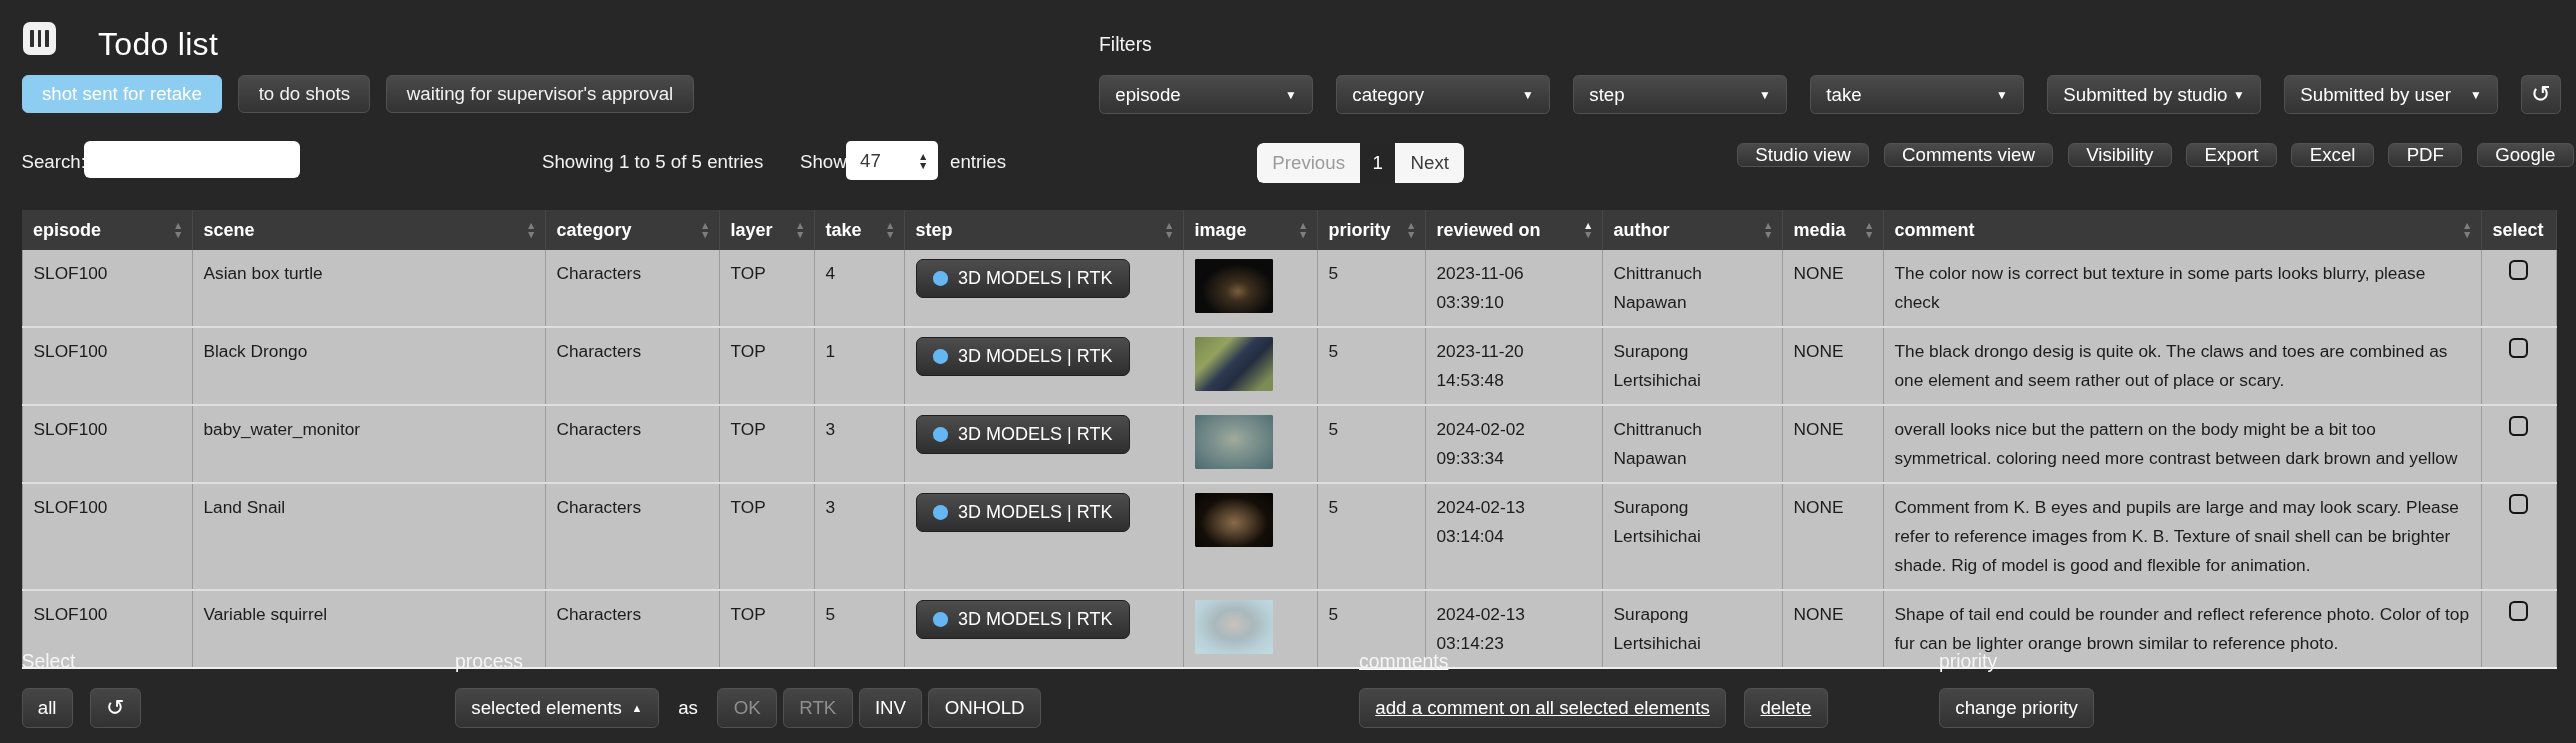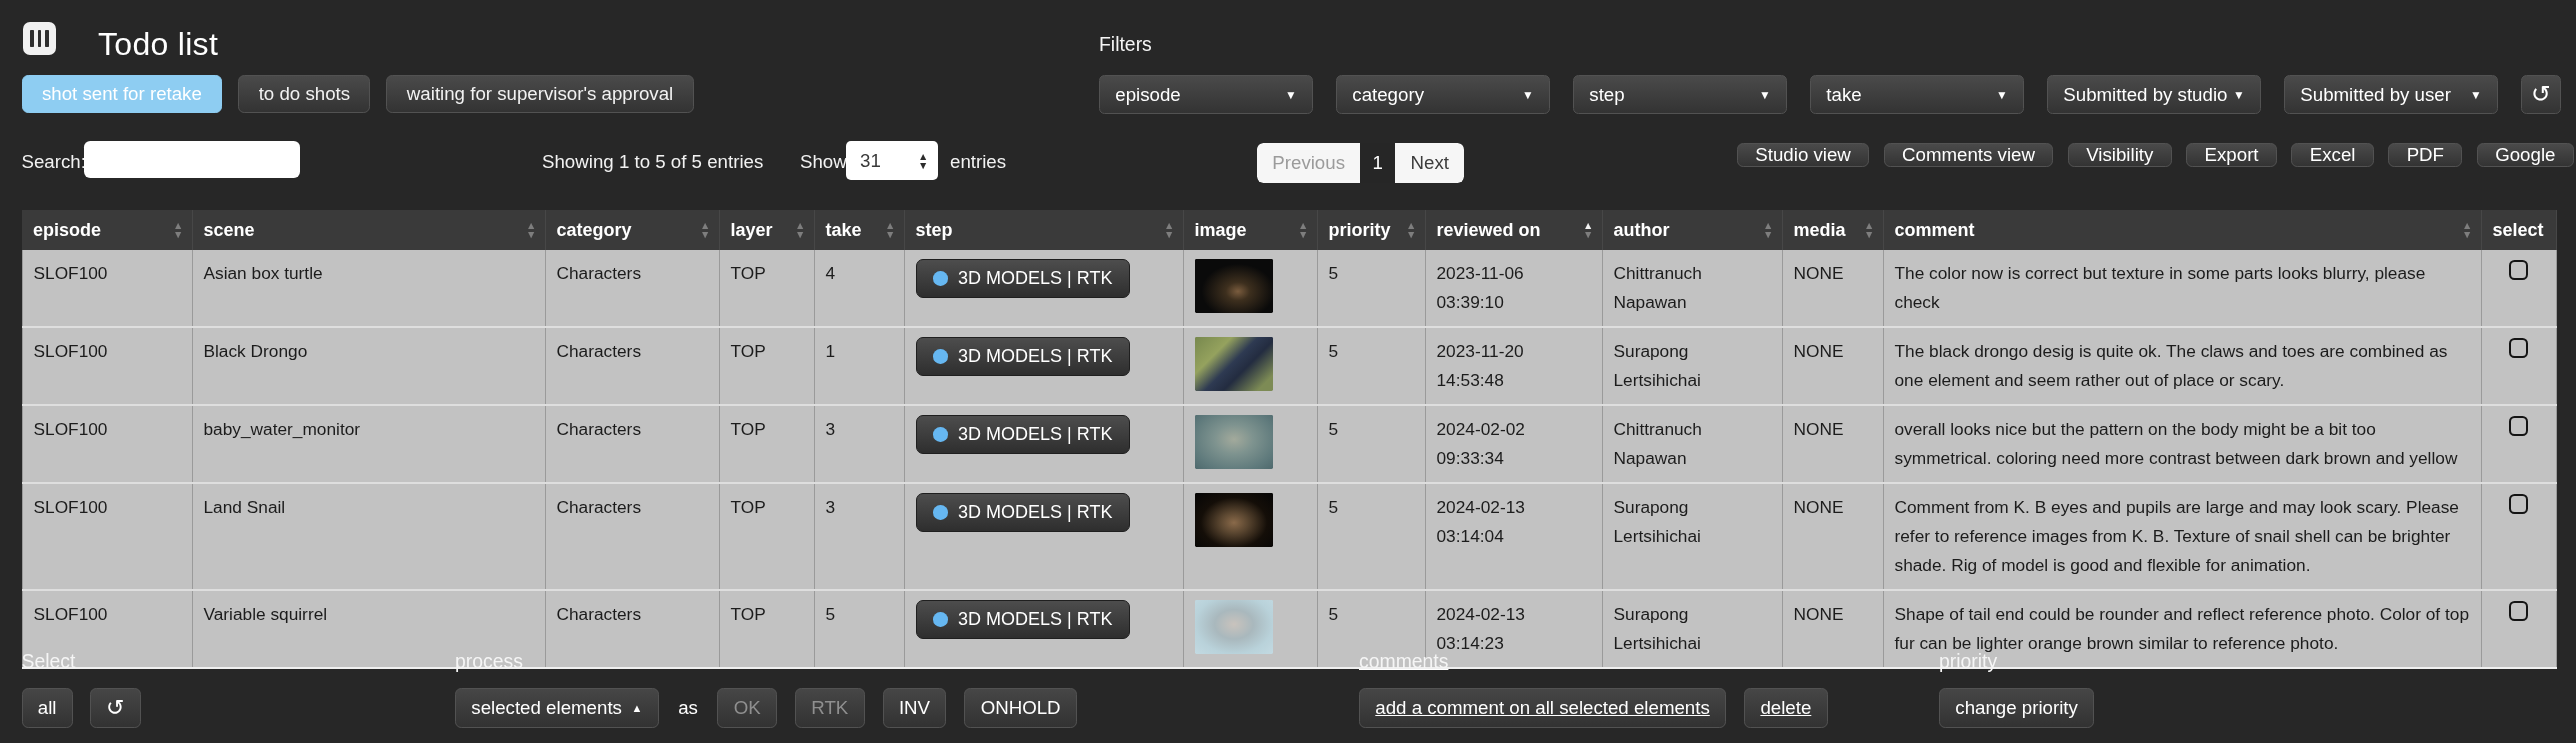--- a/index.html
+++ b/index.html
@@ -204,21 +204,21 @@
     <div class="icon-btn">↺</div>
   </div>
 
 <div class="ctl-label" style="left:21.5px; top:151px;">Search:</div>
 <input class="search-input" type="text" value="" style="">
 
 <div class="ctl-label" style="left:542px; top:151px;">Showing 1 to 5 of 5 entries</div>
 
 <div class="ctl-label" style="left:800px; top:151px;">Show</div>
 <div class="show-spinner">
-  <span>31</span>
+  <span>47</span>
   <span class="spin-arrows">
       <span>▲</span>
       <span>▼</span>
     </span>
 </div>
 <div class="ctl-label" style="left:950px; top:151px;">entries</div>
 
 <div class="pagination">
   <div class="page-prev">Previous</div>
   <div class="page-num">1</div>
@@ -431,21 +431,21 @@
 </div>
 
 <div class="footer-group" style="left:455px;">
   <div class="footer-label">process</div>
   <div class="footer-row">
     <button class="small-btn">
       <span>selected elements</span>
       <span class="up-caret">▲</span>
     </button>
     <span class="as-label">as</span>
-    <span id="process-actions" style="display:flex; gap:18px;">
+    <span id="process-actions" style="display:flex; gap:6px;">
         <button class="small-btn disabled">OK</button>
         <button class="small-btn disabled">RTK</button>
         <button class="small-btn">INV</button>
         <button class="small-btn">ONHOLD</button>
       </span>
   </div>
 </div>
 
 <div class="footer-group" style="left:1359px;text-decoration:underline;">
   <div class="footer-label">comments</div>

